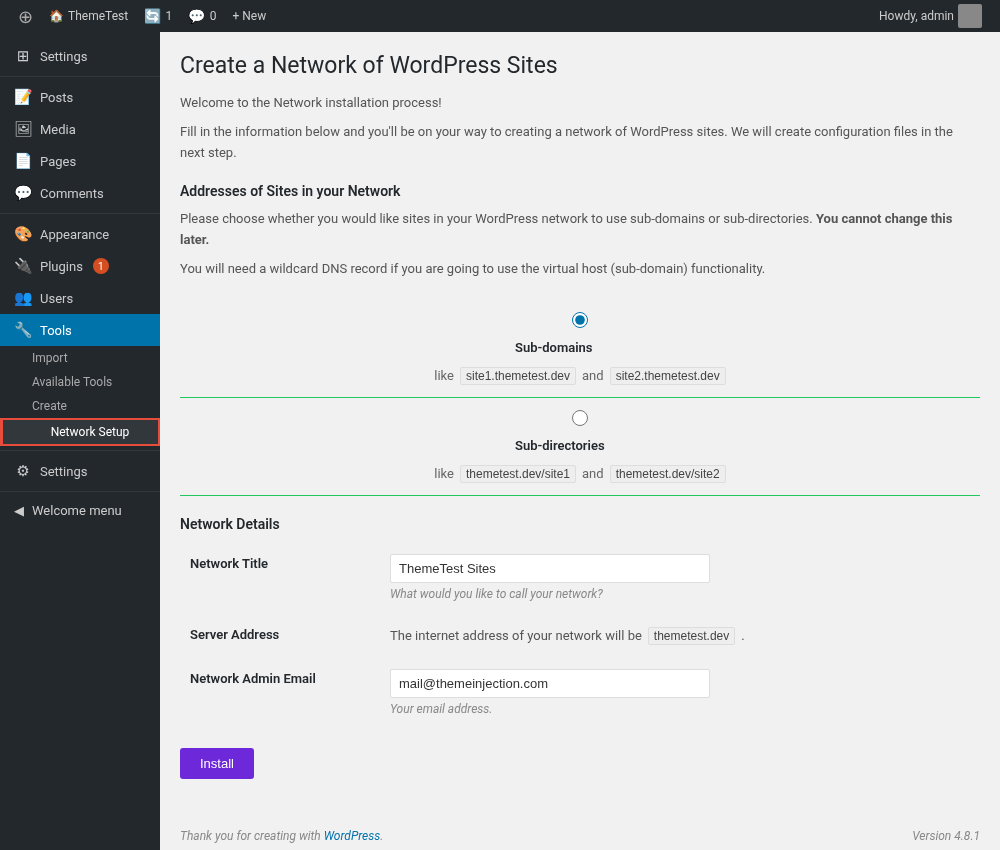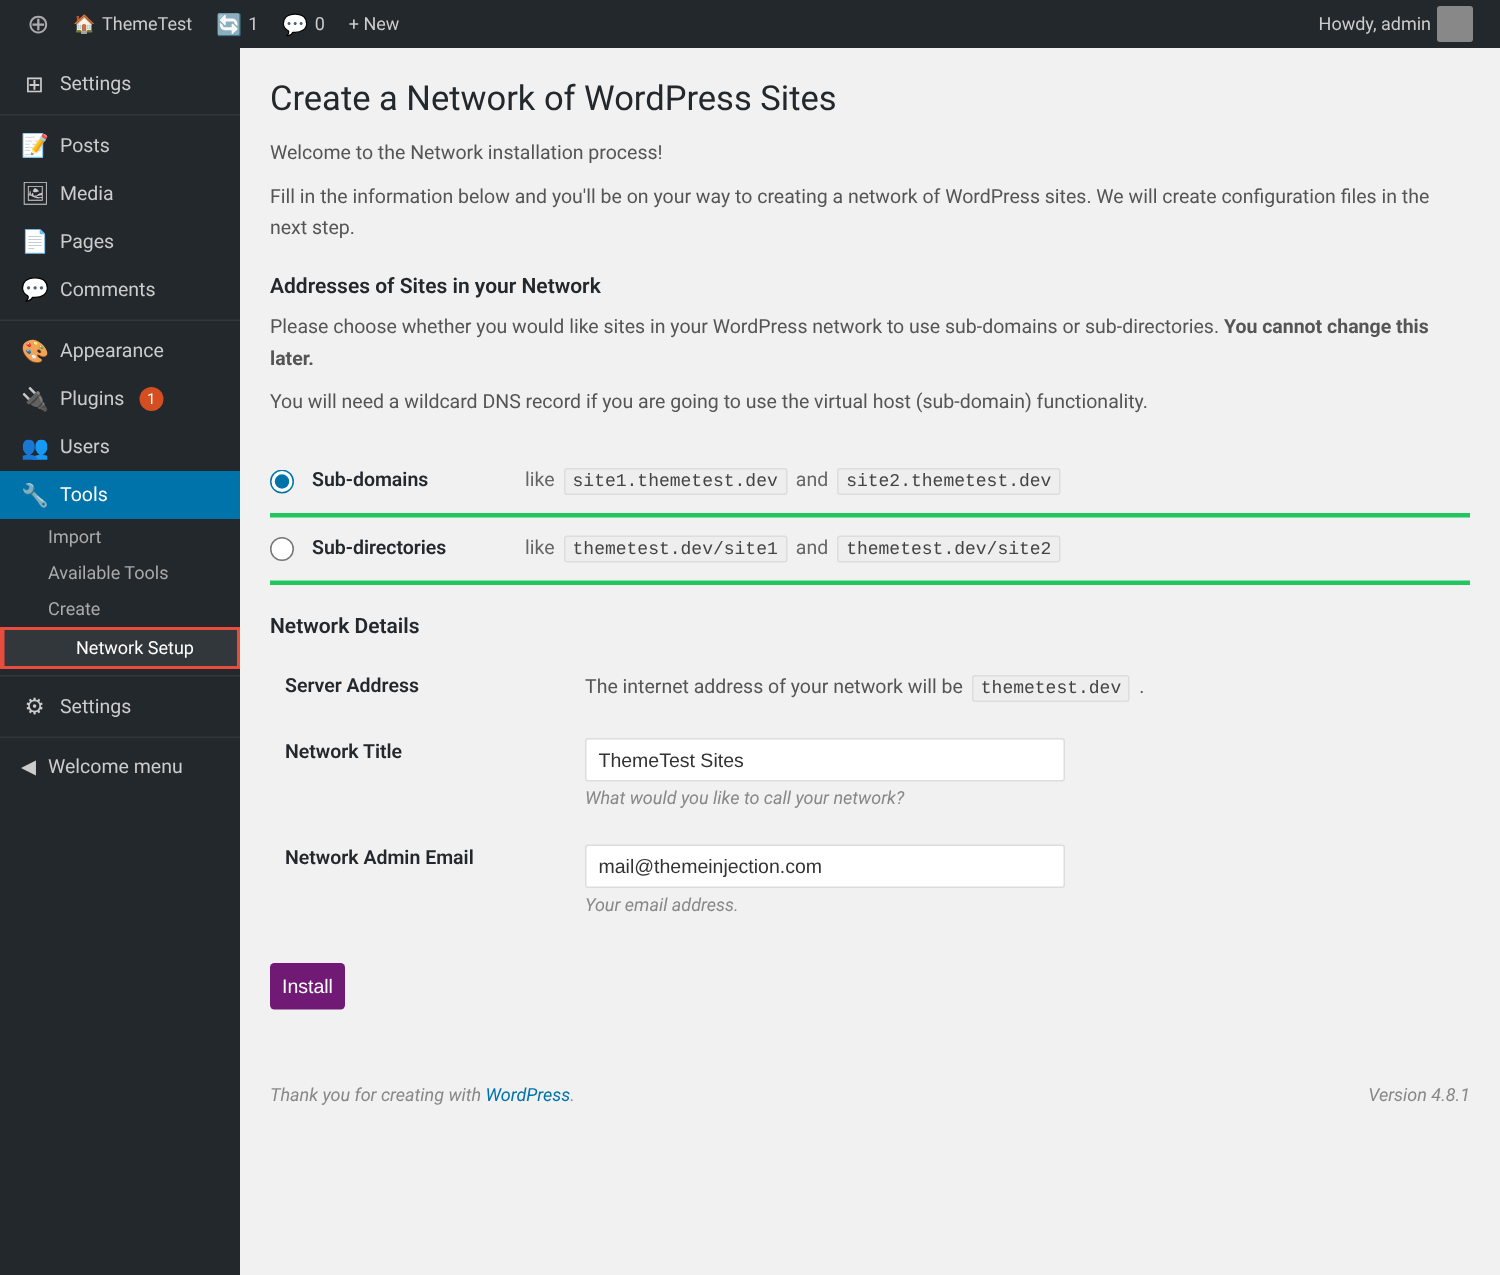--- a/index.html
+++ b/index.html
@@ -75,29 +75,29 @@
     }
 
     .page-title { font-size: 23px; font-weight: 400; color: #23282d; margin-bottom: 14px; }
 
     .description-text { color: #555; margin-bottom: 8px; line-height: 1.6; font-size: 13px; }
 
     .section-heading { font-size: 14px; font-weight: 600; color: #23282d; margin: 20px 0 10px 0; }
 
     code, .code-tag {
       background: #eee; border: 1px solid #ddd; border-radius: 2px;
-      padding: 1px 5px; font-family: Liberation Mono, monospace; font-size: 12px; color: #444; text-align: right;
+      padding: 1px 5px; font-family: Liberation Sans, sans-serif; font-size: 12px; color: #444; text-align: right;
     }
 
     .address-section { margin-bottom: 20px; }
     .address-section p { margin-bottom: 8px; line-height: 1.6; color: #555; font-size: 13px; }
 
     .radio-row {
       display: flex; align-items: center; gap: 12px;
-      padding: 12px 0; border-bottom: 3px solid #22c55e;
+      padding: 12px 0; border-bottom: 1px solid #22c55e; flex-direction: column;
     }
     .radio-row:first-of-type { border-top: 1px solid #e5e5e5; }
 
     .radio-label { font-weight: 600; color: #23282d; min-width: 130px; font-size: 13px; }
     .radio-example { color: #666; font-size: 13px; display: flex; align-items: center; gap: 6px; flex-wrap: wrap; }
 
     .network-details-section { margin-top: 20px; }
     .form-table { width: 100%; border-collapse: collapse; }
     .form-table tr td { padding: 12px 10px; vertical-align: top; }
     .form-table tr td:first-child {
@@ -109,22 +109,22 @@
       display: flex; align-items: center; gap: 6px; padding-top: 2px;
       color: #555; font-size: 13px;
     }
 
     input[type="text"] {
       border: 1px solid #ddd; padding: 6px 8px; font-size: 13px;
       width: 320px; border-radius: 2px; color: #333;
     }
 
     .install-btn {
-      background: #701a75; color: #fff; border: none; border-radius: 3px;
-      padding: 8px 8px; font-size: 13px; cursor: pointer; margin: 20px 0;
+      background: #6d28d9; color: #fff; border: none; border-radius: 3px;
+      padding: 8px 20px; font-size: 13px; cursor: pointer; margin: 20px 0;
     }
 
     .footer-text {
       color: #888; font-style: italic; margin-top: 30px; font-size: 12px;
       display: flex; justify-content: space-between; align-items: center;
     }
     .footer-text a { color: #0073aa; text-decoration: none; }
 
     
     .sidebar-sub.network-setup-active {
@@ -268,34 +268,34 @@
           <code>themetest.dev/site2</code>
         </span>
       </div>
 
       
       <h2 class="section-heading network-details-section">Network Details</h2>
 
       <table class="form-table">
         <tbody>
             <tr>
+          <td>Network Title</td>
+          <td>
+            <input type="text" value="ThemeTest Sites" style="">
+            <div class="form-hint">What would you like to call your network?</div>
+          </td>
+        </tr>
+        <tr>
           <td>Server Address</td>
           <td>
             <div class="server-address-value">
               <span>The internet address of your network will be</span>
               <code>themetest.dev</code>
               <span>.</span>
             </div>
-          </td>
-        </tr>
-        <tr>
-          <td>Network Title</td>
-          <td>
-            <input type="text" value="ThemeTest Sites" style="">
-            <div class="form-hint">What would you like to call your network?</div>
           </td>
         </tr>
         <tr>
           <td>Network Admin Email</td>
           <td>
             <input type="text" value="mail@themeinjection.com" style="">
             <div class="form-hint">Your email address.</div>
           </td>
         </tr>
       </tbody>

